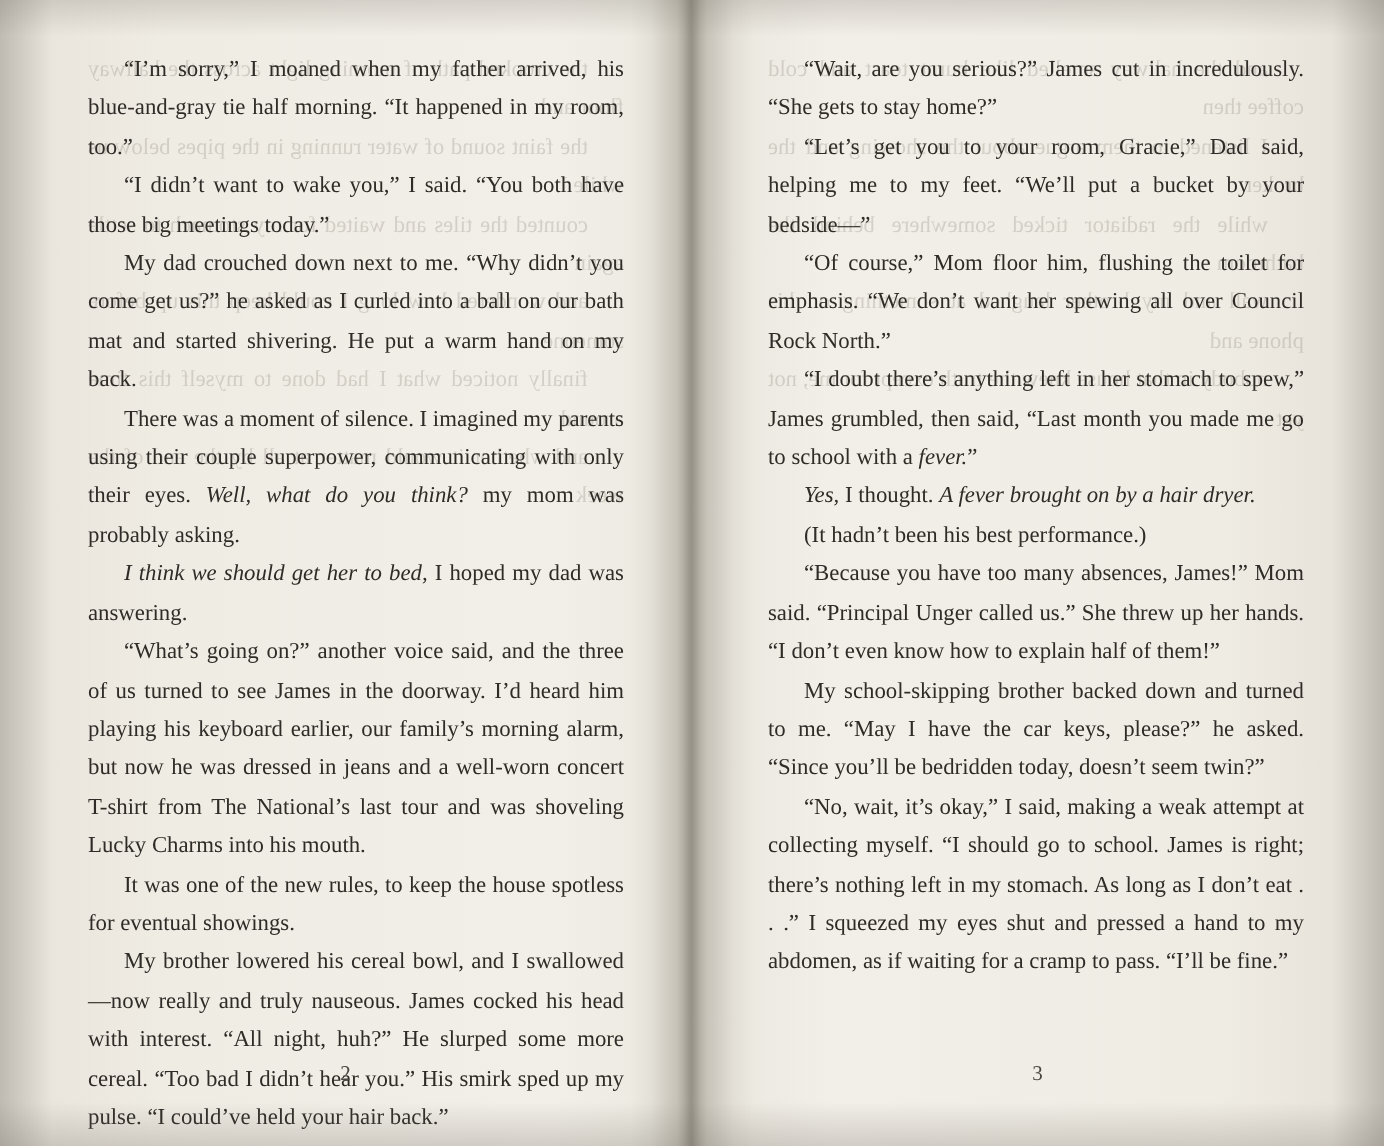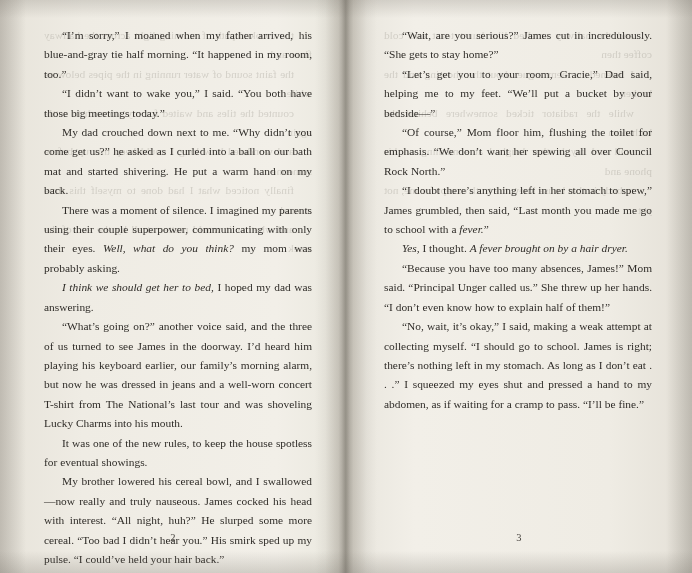--- a/index.html
+++ b/index.html
@@ -170,21 +170,23 @@
       <p>while the radiator ticked somewhere behind the bathroom</p>
       <p>wall and my brother laughed at something on his phone and</p>
       <p>nobody in that house knew the truth except for me, not yet</p>
     </div>
     <div class="text-col">
       <p>“Wait, are you serious?” James cut in incredulously. “She gets to stay home?”</p>
       <p>“Let’s get you to your room, Gracie,” Dad said, helping me to my feet. “We’ll put a bucket by your bedside—”</p>
       <p>“Of course,” Mom floor him, flushing the toilet for emphasis. “We don’t want her spewing all over Council Rock North.”</p>
       <p>“I doubt there’s anything left in her stomach to spew,” James grumbled, then said, “Last month you made me go to school with a <em>fever.</em>”</p>
       <p><em>Yes,</em> I thought. <em>A fever brought on by a hair dryer.</em></p>
+      <p>(It hadn’t been his best performance.)</p>
       <p>“Because you have too many absences, James!” Mom said. “Principal Unger called us.” She threw up her hands. “I don’t even know how to explain half of them!”</p>
+      <p>My school-skipping brother backed down and turned to me. “May I have the car keys, please?” he asked. “Since you’ll be bedridden today, doesn’t seem twin?”</p>
       <p>“No, wait, it’s okay,” I said, making a weak attempt at collecting myself. “I should go to school. James is right; there’s nothing left in my stomach. As long as I don’t eat . . .” I squeezed my eyes shut and pressed a hand to my abdomen, as if waiting for a cramp to pass. “I’ll be fine.”</p>
     </div>
     <div class="folio">3</div>
     <div class="edge-shadow-right"></div>
     <div class="top-shadow"></div>
     <div class="bottom-shadow"></div>
   </div>
 
   <div class="gutter-shadow"></div>
 </div>

